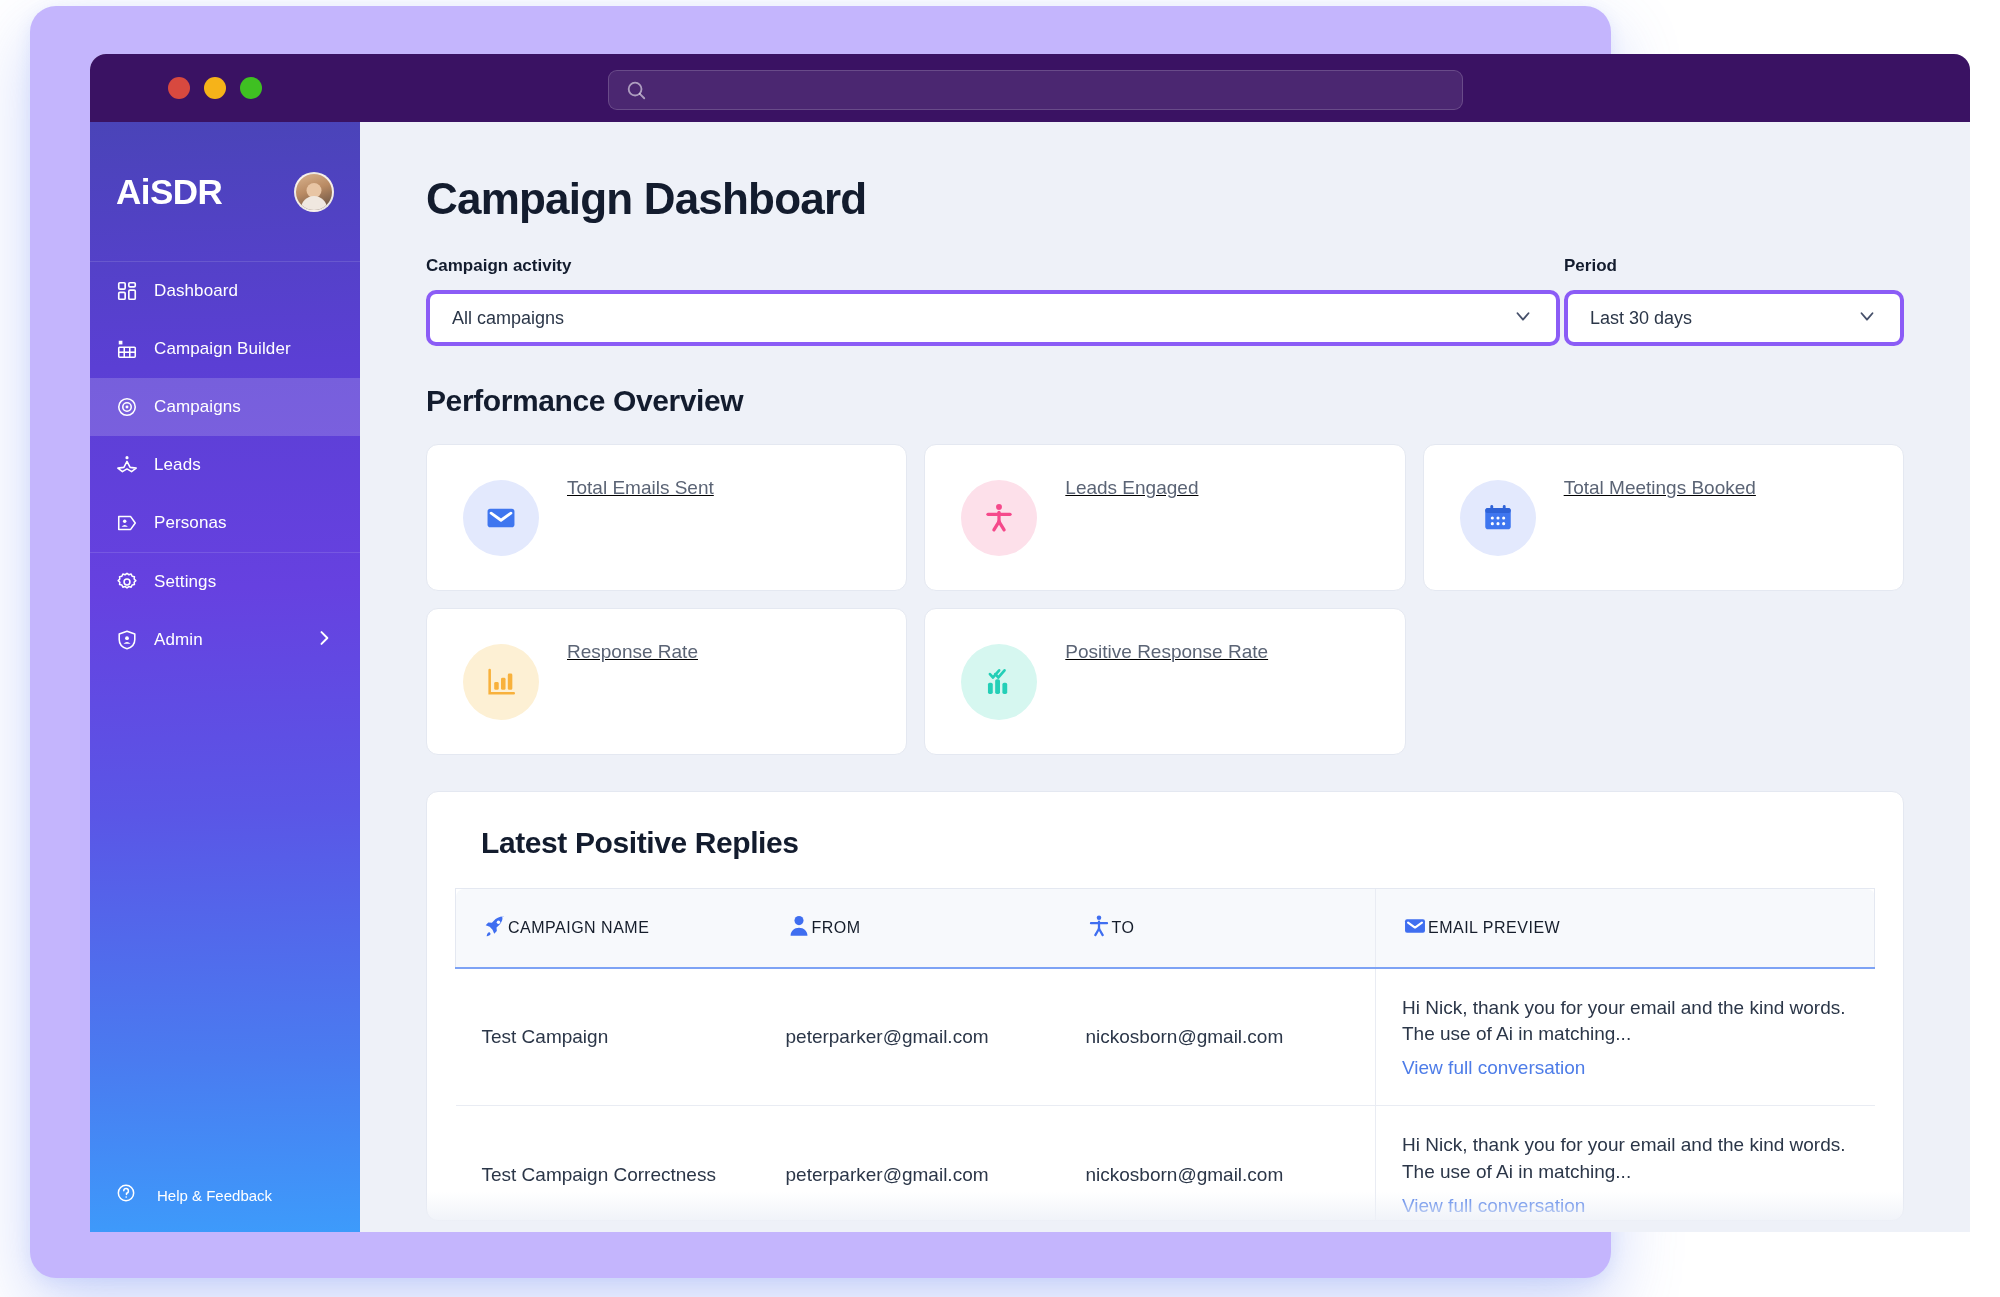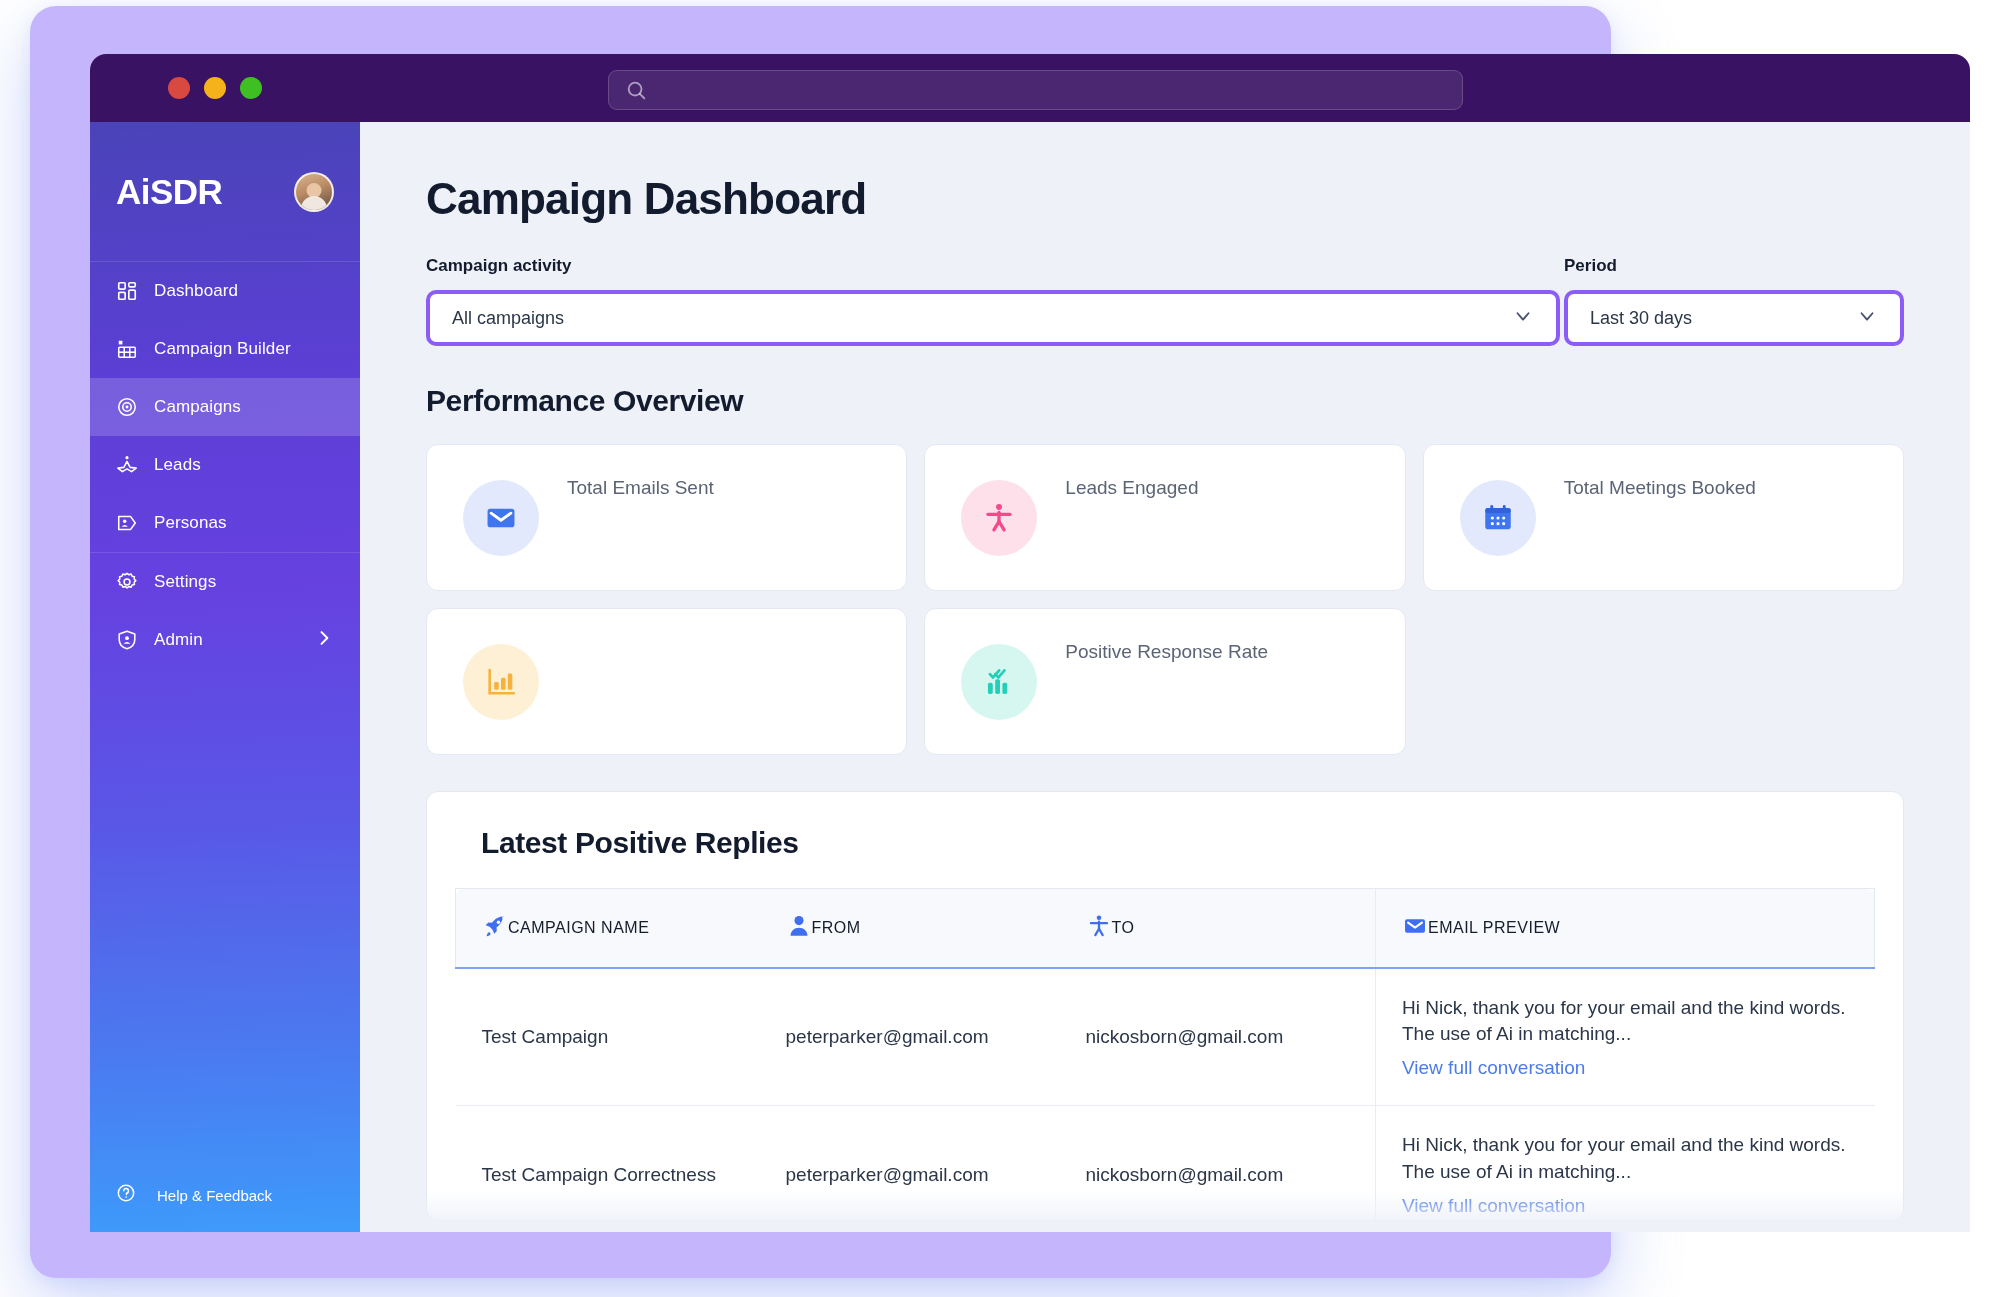--- a/index.html
+++ b/index.html
@@ -226,20 +226,21 @@
     color: #131c2e;
     letter-spacing: -0.4px;
     margin-bottom: 26px;
   }
 
   .stat-grid {
     display: grid;
     grid-template-columns: repeat(3, 1fr);
     gap: 17px;
     margin-bottom: 36px;
+    text-decoration: underline;
   }
   .stat-card {
     background: #ffffff;
     border: 1px solid #e4e8f1;
     border-radius: 12px;
     height: 147px;
     display: flex;
     align-items: center;
     padding: 0 36px;
     gap: 28px;
@@ -537,20 +538,23 @@
           </div>
 
           <div class="stat-card">
             <span class="stat-icon-circle" style="background:#fdf0d4">
               <svg width="34" height="34" viewBox="0 0 24 24">
                 <path d="M4 3.5 V20 H21" fill="none" stroke="#f8b13c" stroke-width="1.8" stroke-linecap="round"></path>
                 <rect x="7.2" y="12" width="3.2" height="5.5" rx="1" fill="#f8b13c"></rect>
                 <rect x="12.0" y="9" width="3.2" height="8.5" rx="1" fill="#f8b13c"></rect>
                 <rect x="16.8" y="6" width="3.2" height="11.5" rx="1" fill="#f8b13c"></rect>
               </svg>
+            </span>
+            <span class="stat-text">
+              <span class="stat-label">Response Rate</span>
             </span>
           </div>
 
 
           <div class="stat-card">
             <span class="stat-icon-circle" style="background:#d6f7f0">
               <svg width="34" height="34" viewBox="0 0 24 24">
                 <rect x="4.2" y="12.5" width="3.4" height="8" rx="1.2" fill="#24cfb7"></rect>
                 <rect x="9.3" y="10" width="3.4" height="10.5" rx="1.2" fill="#24cfb7"></rect>
                 <rect x="14.4" y="12.5" width="3.4" height="8" rx="1.2" fill="#24cfb7"></rect>

